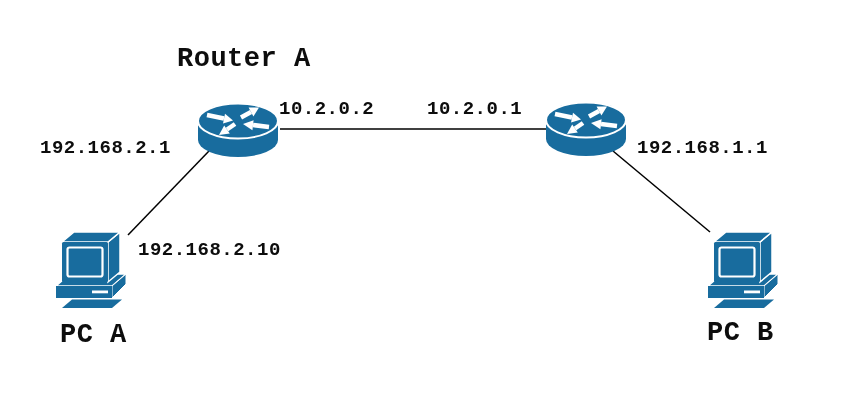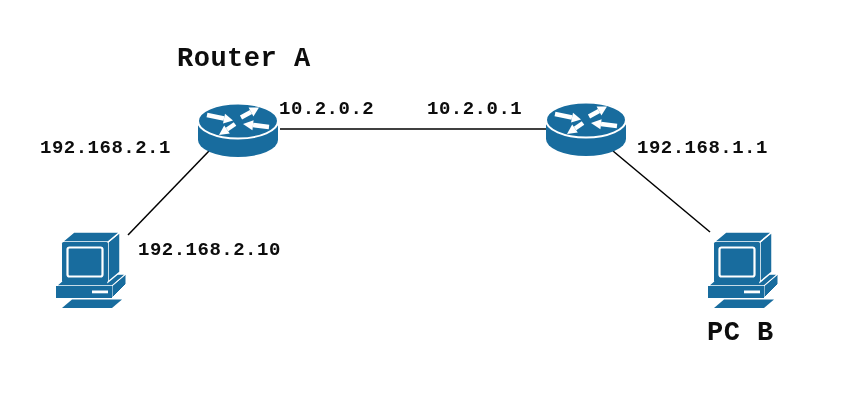--- a/index.html
+++ b/index.html
@@ -77,20 +77,21 @@
 
 <div class="canvas">
 
   <svg class="links-layer">
     <line x1="280" y1="129" x2="546" y2="129"></line>
     <line x1="209" y1="151" x2="128" y2="235"></line>
     <line x1="613" y1="151" x2="710" y2="232"></line>
   </svg>
 
   <div class="lbl title" style="left:177px; top:46px;">Router A</div>
+  <div class="lbl title" style="left:60px; top:322px;">PC A</div>
   <div class="lbl title" style="left:707px; top:320px;">PC B</div>
 
   <div class="lbl ip" style="left:40px; top:139px;">192.168.2.1</div>
   <div class="lbl ip" style="left:279px; top:100px;">10.2.0.2</div>
   <div class="lbl ip" style="left:427px; top:100px;text-align:center;">10.2.0.1</div>
   <div class="lbl ip" style="left:637px; top:139px;">192.168.1.1</div>
   <div class="lbl ip" style="left:138px; top:241px;font-family:Liberation Mono, monospace;">192.168.2.10</div>
 
   <svg class="icon" style="left:196px; top:101px;" width="84" height="58">
       <use href="#router-sym"></use>

